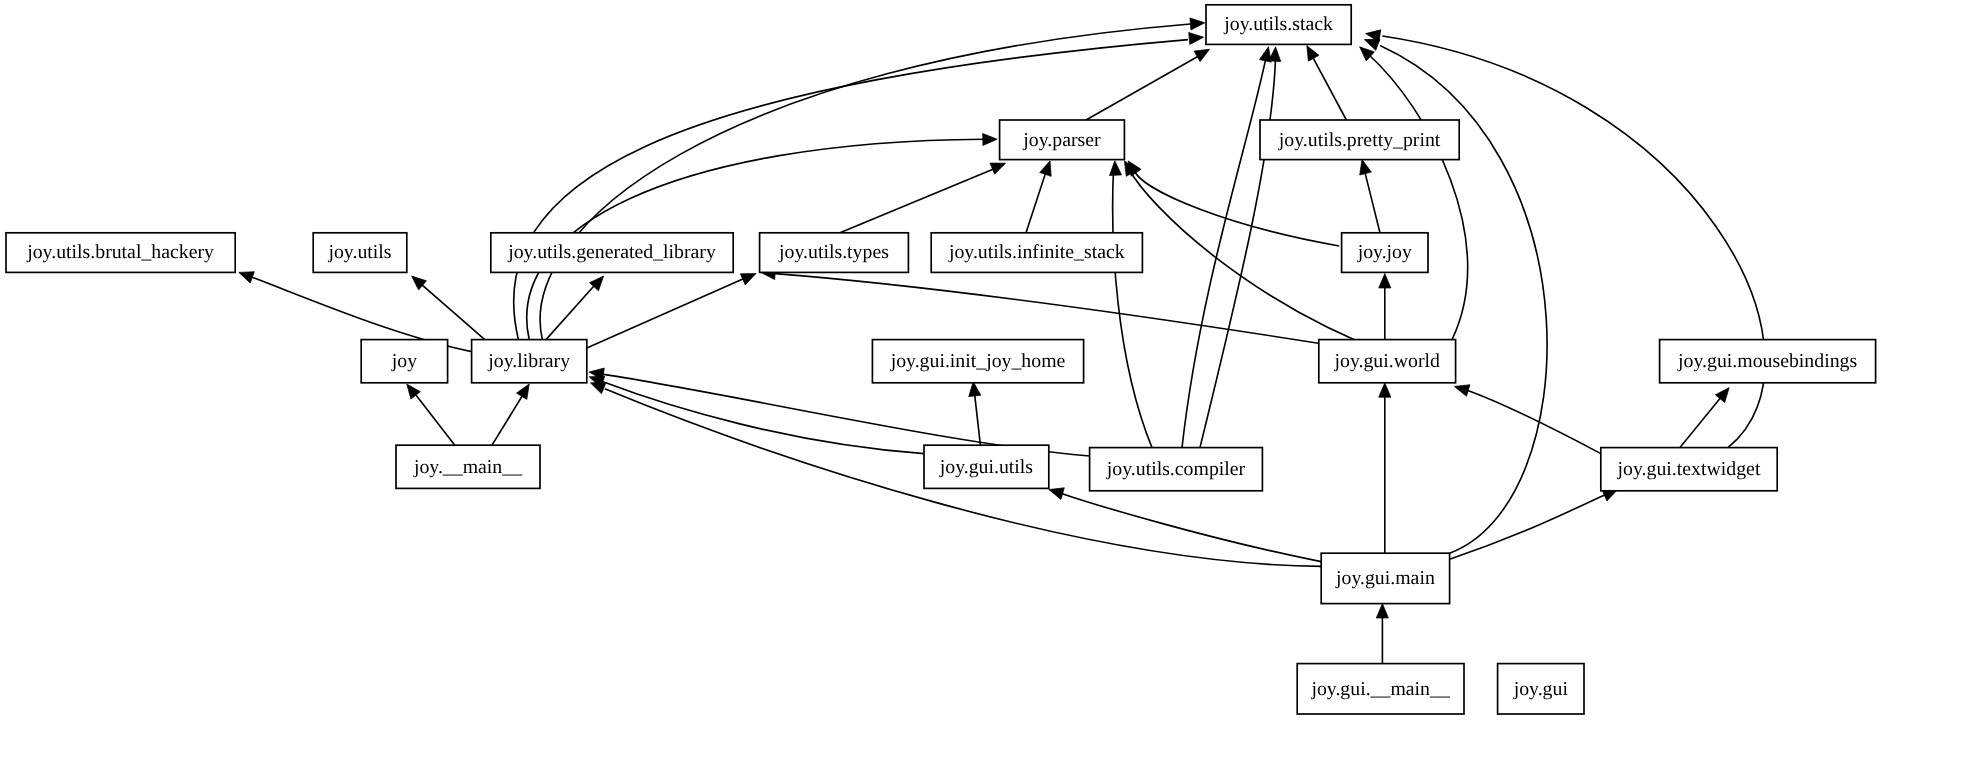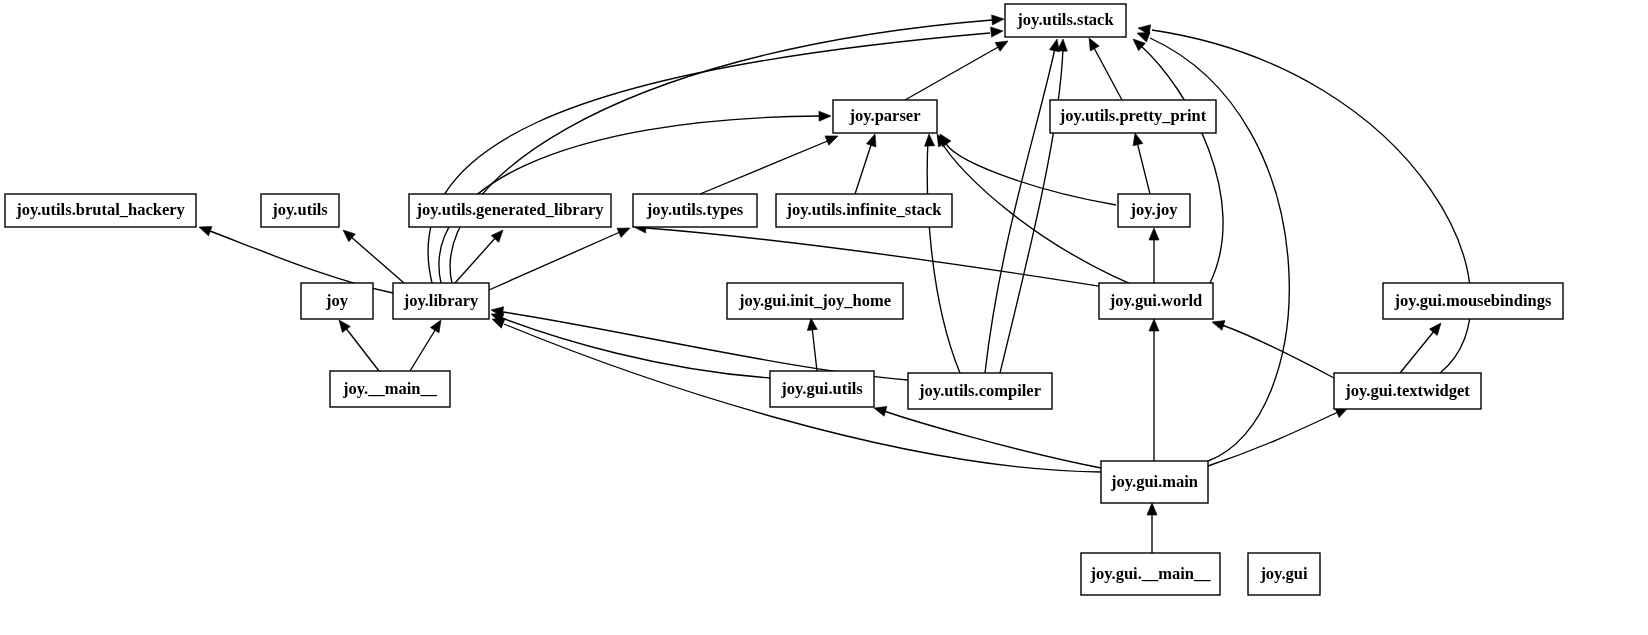--- a/index.html
+++ b/index.html
@@ -7,21 +7,20 @@
     padding: 0;
     background: #ffffff;
   }
   #graph-canvas {
     position: relative;
     width: 1648px;
     height: 635px;
     background: #ffffff;
     overflow: hidden;
     font-family: "Liberation Serif", "DejaVu Serif", serif;
-    font-weight: bold;
   }
   svg#graph-svg {
     position: absolute;
     top: 0;
     left: 0;
     width: 1648px;
     height: 635px;
   }
   .node-box {
     fill: #ffffff;

